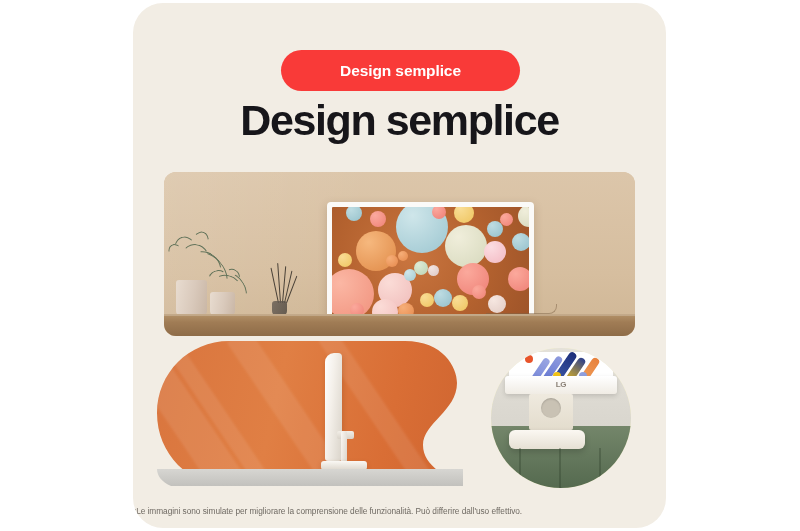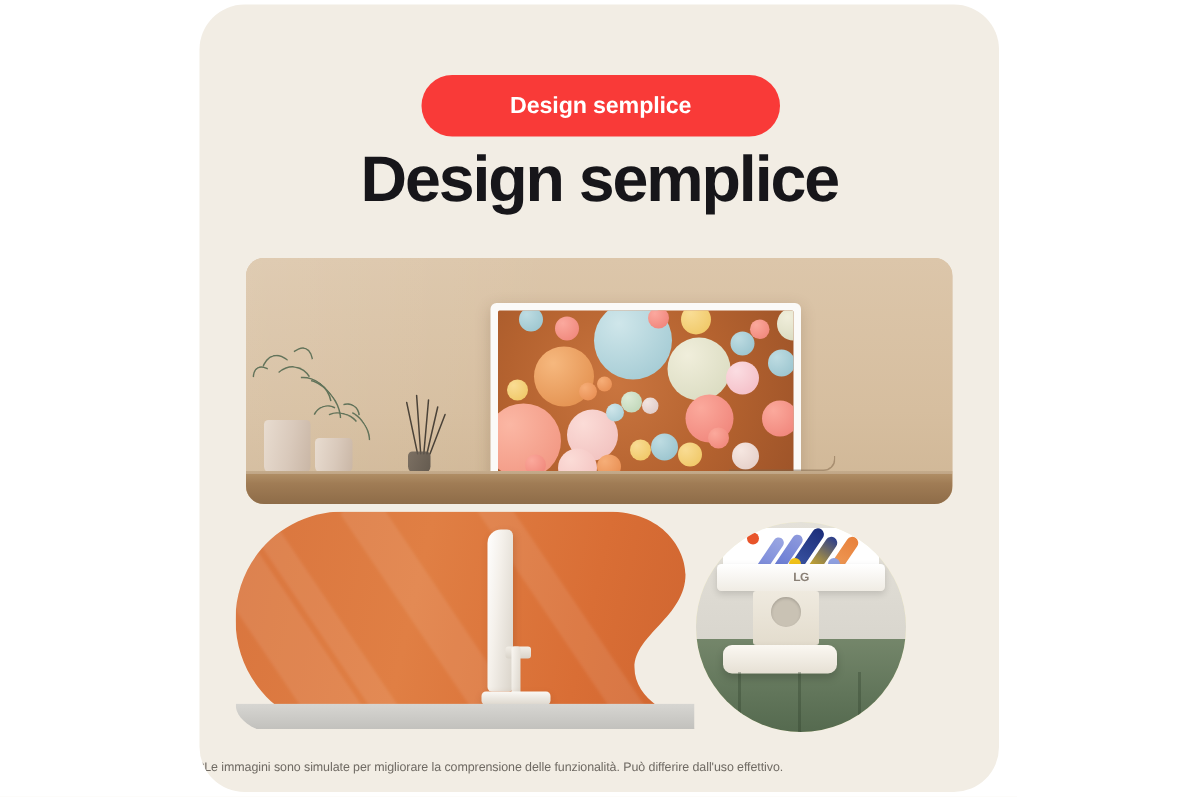--- a/index.html
+++ b/index.html
@@ -263,21 +263,21 @@
     width: 46px;
     height: 9px;
     background: linear-gradient(180deg, #FAF8F4 0%, #DDD7CD 100%);
     border-radius: 3px;
     box-shadow: 0 2px 5px rgba(120,60,25,0.22);
   }
 
   
   .circle-inset {
     position: absolute;
-    left: 331px;
+    left: 358px;
     top: 345px;
     width: 140px;
     height: 140px;
     border-radius: 50%;
     overflow: hidden;
     background: #fef9c3;
   }
   .ci-wall-top {
     position: absolute;
     left: 0; right: 0; top: 0;

